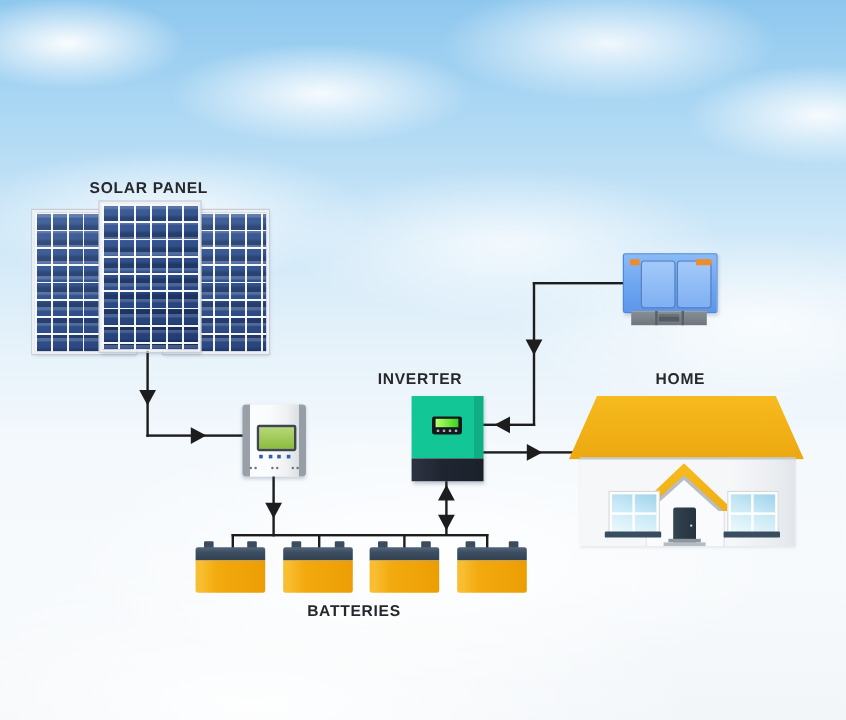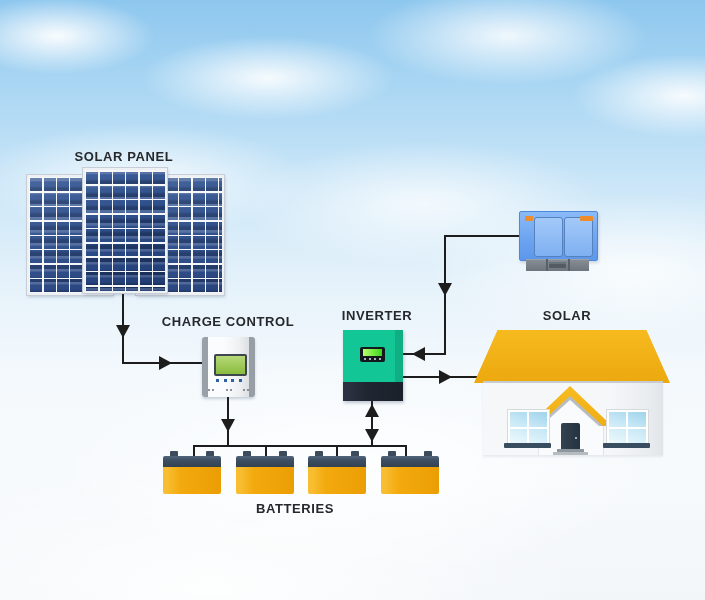--- a/index.html
+++ b/index.html
@@ -215,17 +215,16 @@
       <div class="body"></div>
   </div>
   <div class="battery" style="left:381px;">
     <div class="t1"></div>
       <div class="t2"></div>
     <div class="cap"></div>
       <div class="body"></div>
   </div>
 
   <div class="label" style="left:124px;top:149px;">SOLAR PANEL</div>
-  <div class="label" style="left:228px;top:314px;">CHARGE CONTROL</div>
-  <div class="label" style="left:377px;top:308px;">INVERTER</div>
-  <div class="label" style="left:567px;top:308px;">SOLAR</div>
+  <div class="label" style="left:350px;top:308px;">INVERTER</div>
+  <div class="label" style="left:567px;top:308px;">HOME</div>
   <div class="label" style="left:295px;top:501px;">BATTERIES</div>
 </div>
 
 </body></html>

